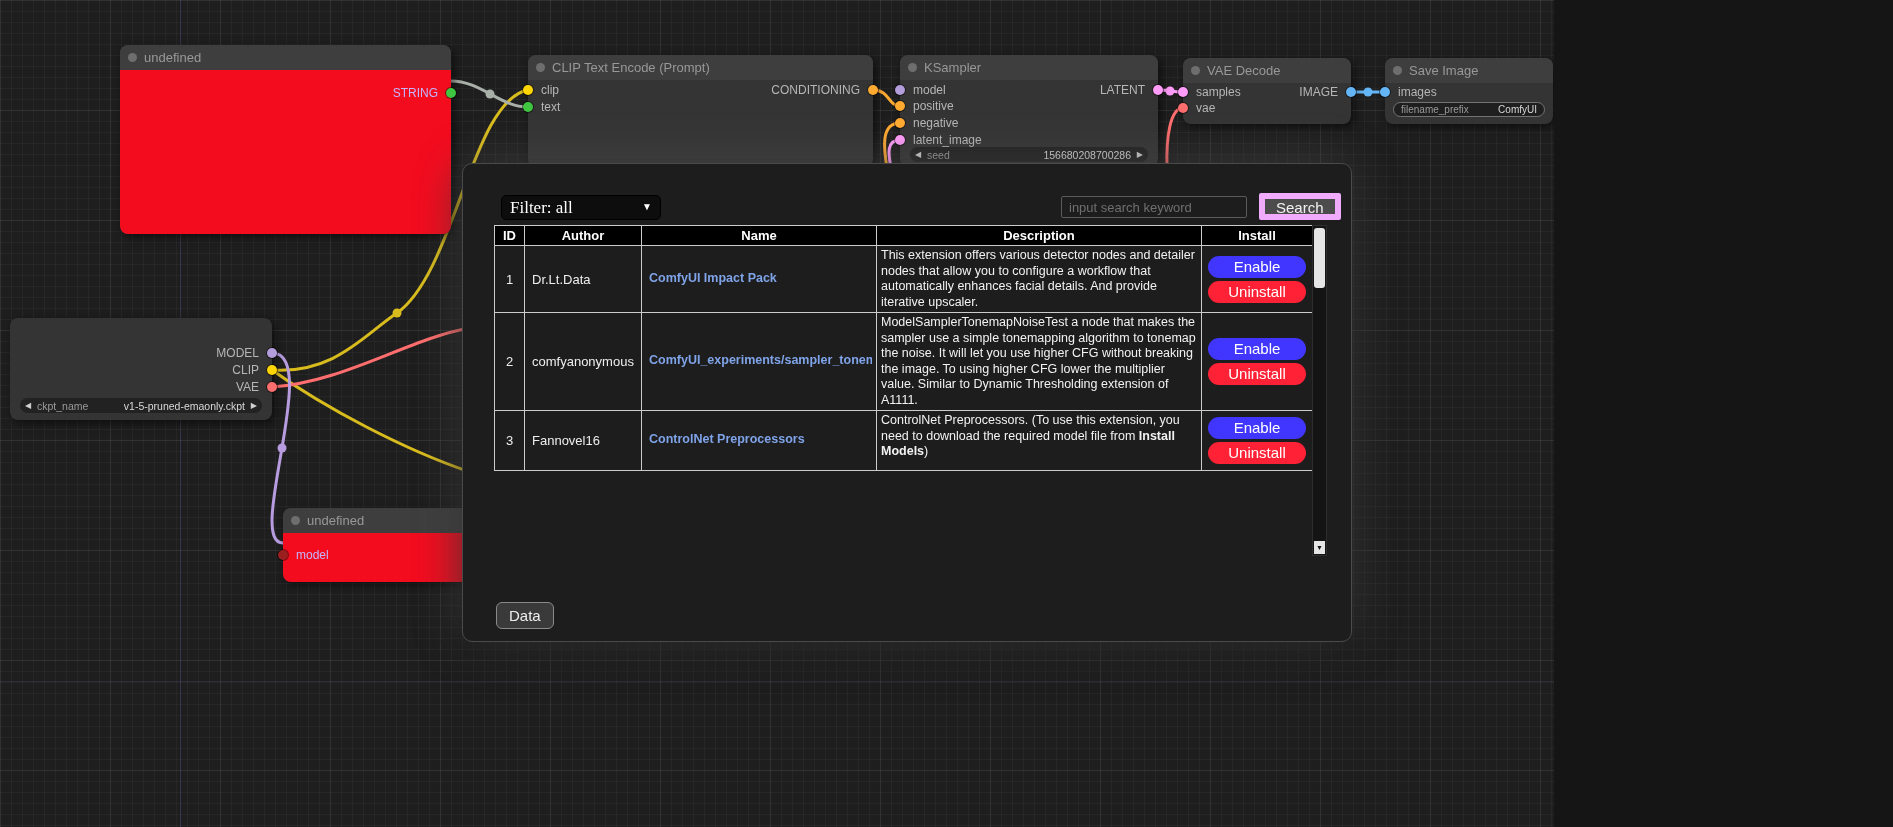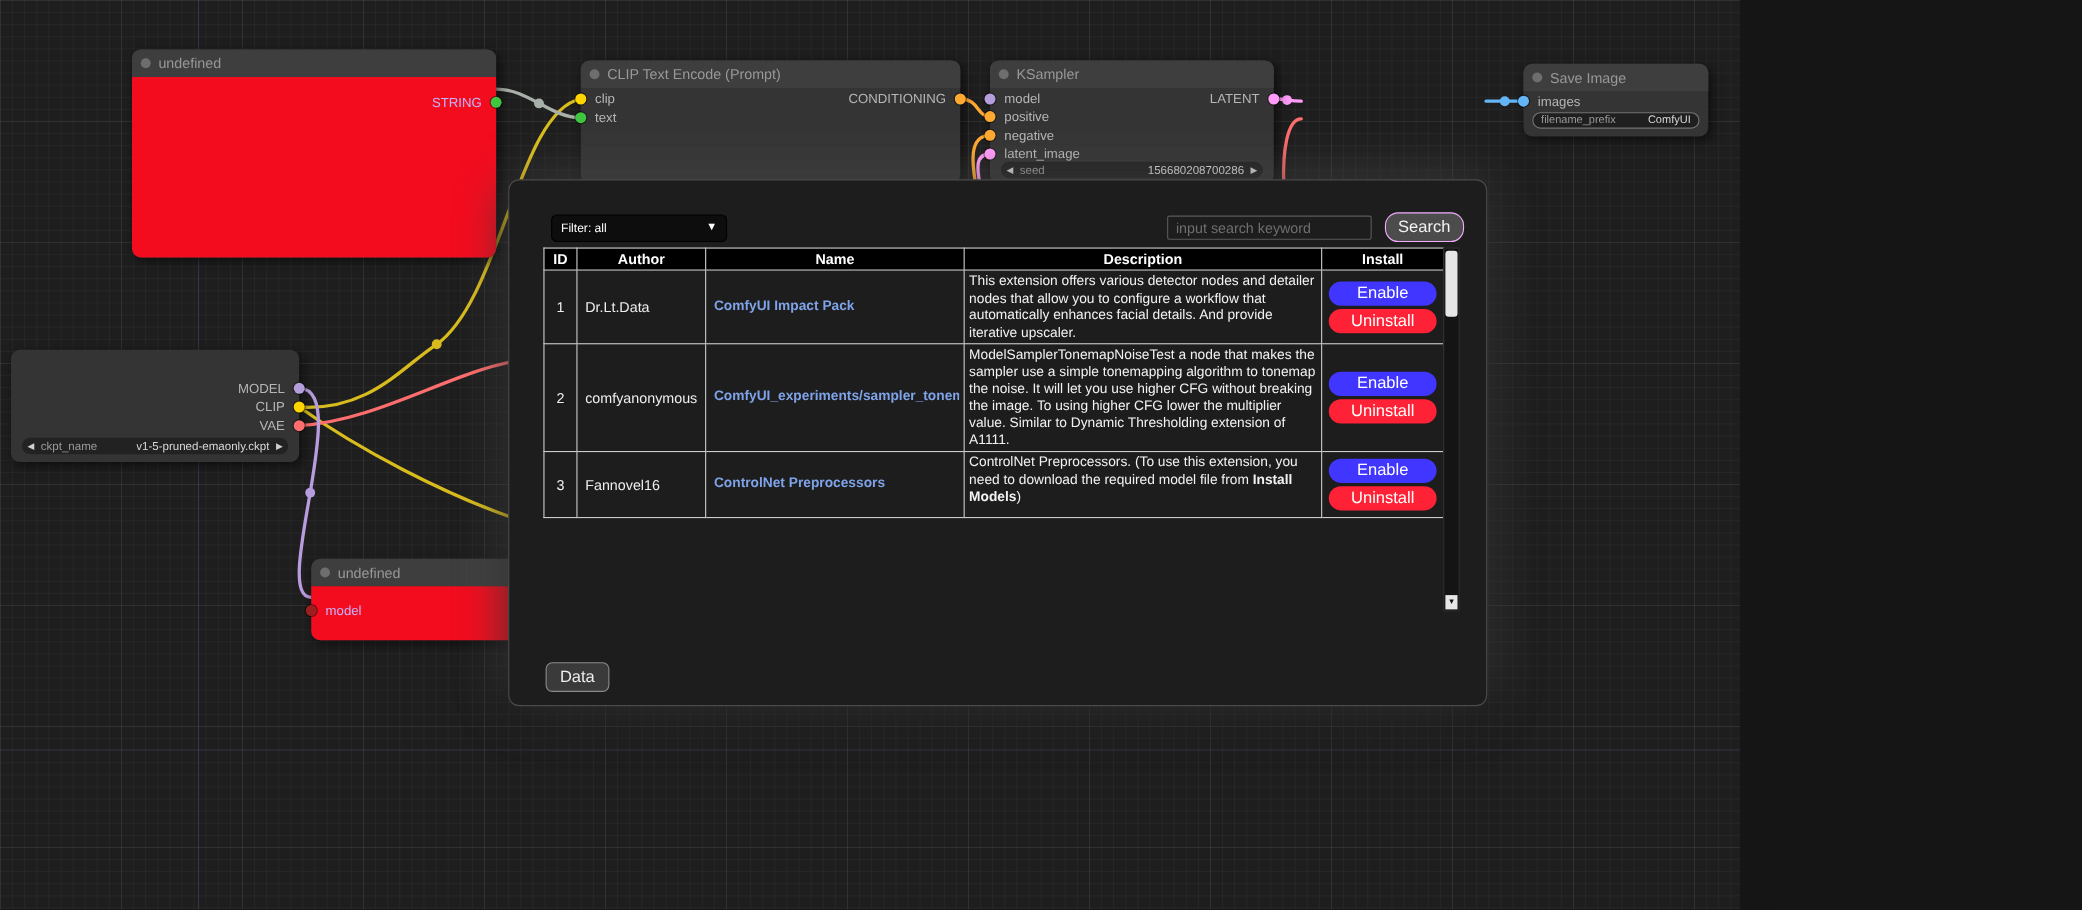--- a/index.html
+++ b/index.html
@@ -6,21 +6,20 @@
   #screen{
     position:relative;width:1554px;height:827px;overflow:hidden;
     background-color:#1e1e1e;
     background-image:
       linear-gradient(rgba(255,255,255,.035) 1px, transparent 1px),
       linear-gradient(90deg, rgba(255,255,255,.035) 1px, transparent 1px),
       linear-gradient(rgba(255,255,255,.05) 1px, transparent 1px),
       linear-gradient(90deg, rgba(255,255,255,.05) 1px, transparent 1px);
     background-size:11px 11px,11px 11px,110px 110px,110px 110px;
     font-family:"Liberation Sans", sans-serif;
-    padding-left:28px;
   }
   .axis-v{position:absolute;left:180px;top:0;bottom:0;width:1px;background:rgba(130,130,220,.22);z-index:0;}
   .axis-h{position:absolute;top:681px;left:0;right:0;height:1px;background:rgba(130,130,220,.15);z-index:0;}
 
   
   .wires{position:absolute;inset:0;z-index:1;pointer-events:none;}
   .wires path{fill:none;stroke-width:3;stroke-linecap:round;}
   .w-yellow{stroke:#d8bc1e}.w-salmon{stroke:#ff6e6e}.w-purple{stroke:#b79ce0}
   .w-gray{stroke:#a9b0a9}.w-orange{stroke:#ffa931}.w-pink{stroke:#ff9cf9}.w-blue{stroke:#64b5f6}
 
@@ -47,27 +46,27 @@
   .widget .wname{margin-left:2px;flex:0 0 auto;}
   .widget .wval{margin-left:auto;color:#d8d8d8;margin-right:2px;flex:0 1 auto;overflow:hidden;}
   .widget.bordered{border:1px solid #737373;background:#1f1f1f;border-radius:9px;}
 
   
   .dialog{position:absolute;left:462px;top:163px;width:888px;height:477px;background:#1d1d1d;
     border:1px solid #4a4a4a;border-radius:10px;z-index:10;color:#eee;font-size:13px;
     box-shadow:0 0 50px rgba(175,175,175,.28),0 10px 40px rgba(0,0,0,.7);}
   .select-wrap{position:absolute;left:38px;top:31px;width:160px;height:25px;}
   .select-wrap select{width:100%;height:100%;background:#0d0d0d;color:#fff;border:1px solid #000;border-radius:5px;
-    font-size:11px;padding:0 8px;appearance:none;-webkit-appearance:none;font-family:Liberation Sans, sans-serif;}
+    font-size:17px;padding:0 8px;appearance:none;-webkit-appearance:none;font-family:Liberation Serif, serif;}
   .caret{position:absolute;right:9px;top:6px;font-size:10px;color:#fff;pointer-events:none;}
   .search-input{position:absolute;left:598px;top:32px;width:186px;height:22px;background:#1d1d1d;border:1px solid #5a5a5a;
     border-radius:2px;color:#ddd;font-size:13px;padding:0 7px;box-sizing:border-box;font-family:inherit;}
   .search-input::placeholder{color:#6f6f6f;}
-  .search-btn{position:absolute;left:796px;top:29px;height:27px;padding:0 11px;background:#4c4c4c;border:1px solid #f0abfc;
-    border-radius:12px;color:#f2f2f2;font-size:15px;font-family:inherit;cursor:pointer;}
+  .search-btn{position:absolute;left:796px;top:29px;height:27px;padding:0 11px;background:#4c4c4c;border:6px solid #f0abfc;
+    border-radius:2px;color:#f2f2f2;font-size:15px;font-family:inherit;cursor:pointer;}
   .close-btn{position:absolute;left:33px;top:438px;height:27px;padding:0 12px;background:#3a3a3a;border:1px solid #8a8a8a;
     border-radius:6px;color:#eee;font-size:15px;font-family:inherit;cursor:pointer;}
   .ext-table{position:absolute;left:31px;top:61px;width:818px;border-collapse:collapse;table-layout:fixed;}
   .ext-table th{background:#000;border:1px solid #ccc;font-size:13px;font-weight:bold;padding:2px 3px;color:#fff;text-align:center;}
   .ext-table td{border:1px solid #ccc;padding:2px 4px;}
   td.cid{text-align:center;font-size:13px;}
   td.cauthor{font-size:13px;padding-left:7px;}
   td.cname{font-size:12.5px;padding-left:7px;}
   a.name-link{color:#7fa3e8;font-weight:bold;text-decoration:none;white-space:nowrap;display:inline-block;max-width:100%;overflow:hidden;text-align:right;}
   td.cdesc{font-size:12.5px;line-height:15.5px;vertical-align:top;color:#f2f2f2;}
@@ -166,20 +165,39 @@
       <span class="dot c-latent"></span>
     </div>
     <div class="widget" style="top:92px">
       <span class="arrow">◀</span>
       <span class="wname">seed</span>
       <span class="wval">156680208700286</span>
       <span class="arrow" style="text-align:right">▶</span>
     </div>
   </div>
 
+  <div class="node" style="left:1183px;top:58px;width:168px;height:66px">
+    <div class="title">
+      <span class="collapse-dot"></span>
+      <span>VAE Decode</span>
+    </div>
+    <div class="body"></div>
+    <div class="slot in" style="top:26px">
+      <span class="dot c-latent"></span>
+      <span>samples</span>
+    </div>
+    <div class="slot in" style="top:42px">
+      <span class="dot c-vae"></span>
+      <span>vae</span>
+    </div>
+    <div class="slot out" style="top:26px">
+      <span>IMAGE</span>
+      <span class="dot c-image"></span>
+    </div>
+  </div>
 
   <div class="node" style="left:1385px;top:58px;width:168px;height:66px">
     <div class="title">
       <span class="collapse-dot"></span>
       <span>Save Image</span>
     </div>
     <div class="body"></div>
     <div class="slot in" style="top:26px">
       <span class="dot c-image"></span>
       <span>images</span>

